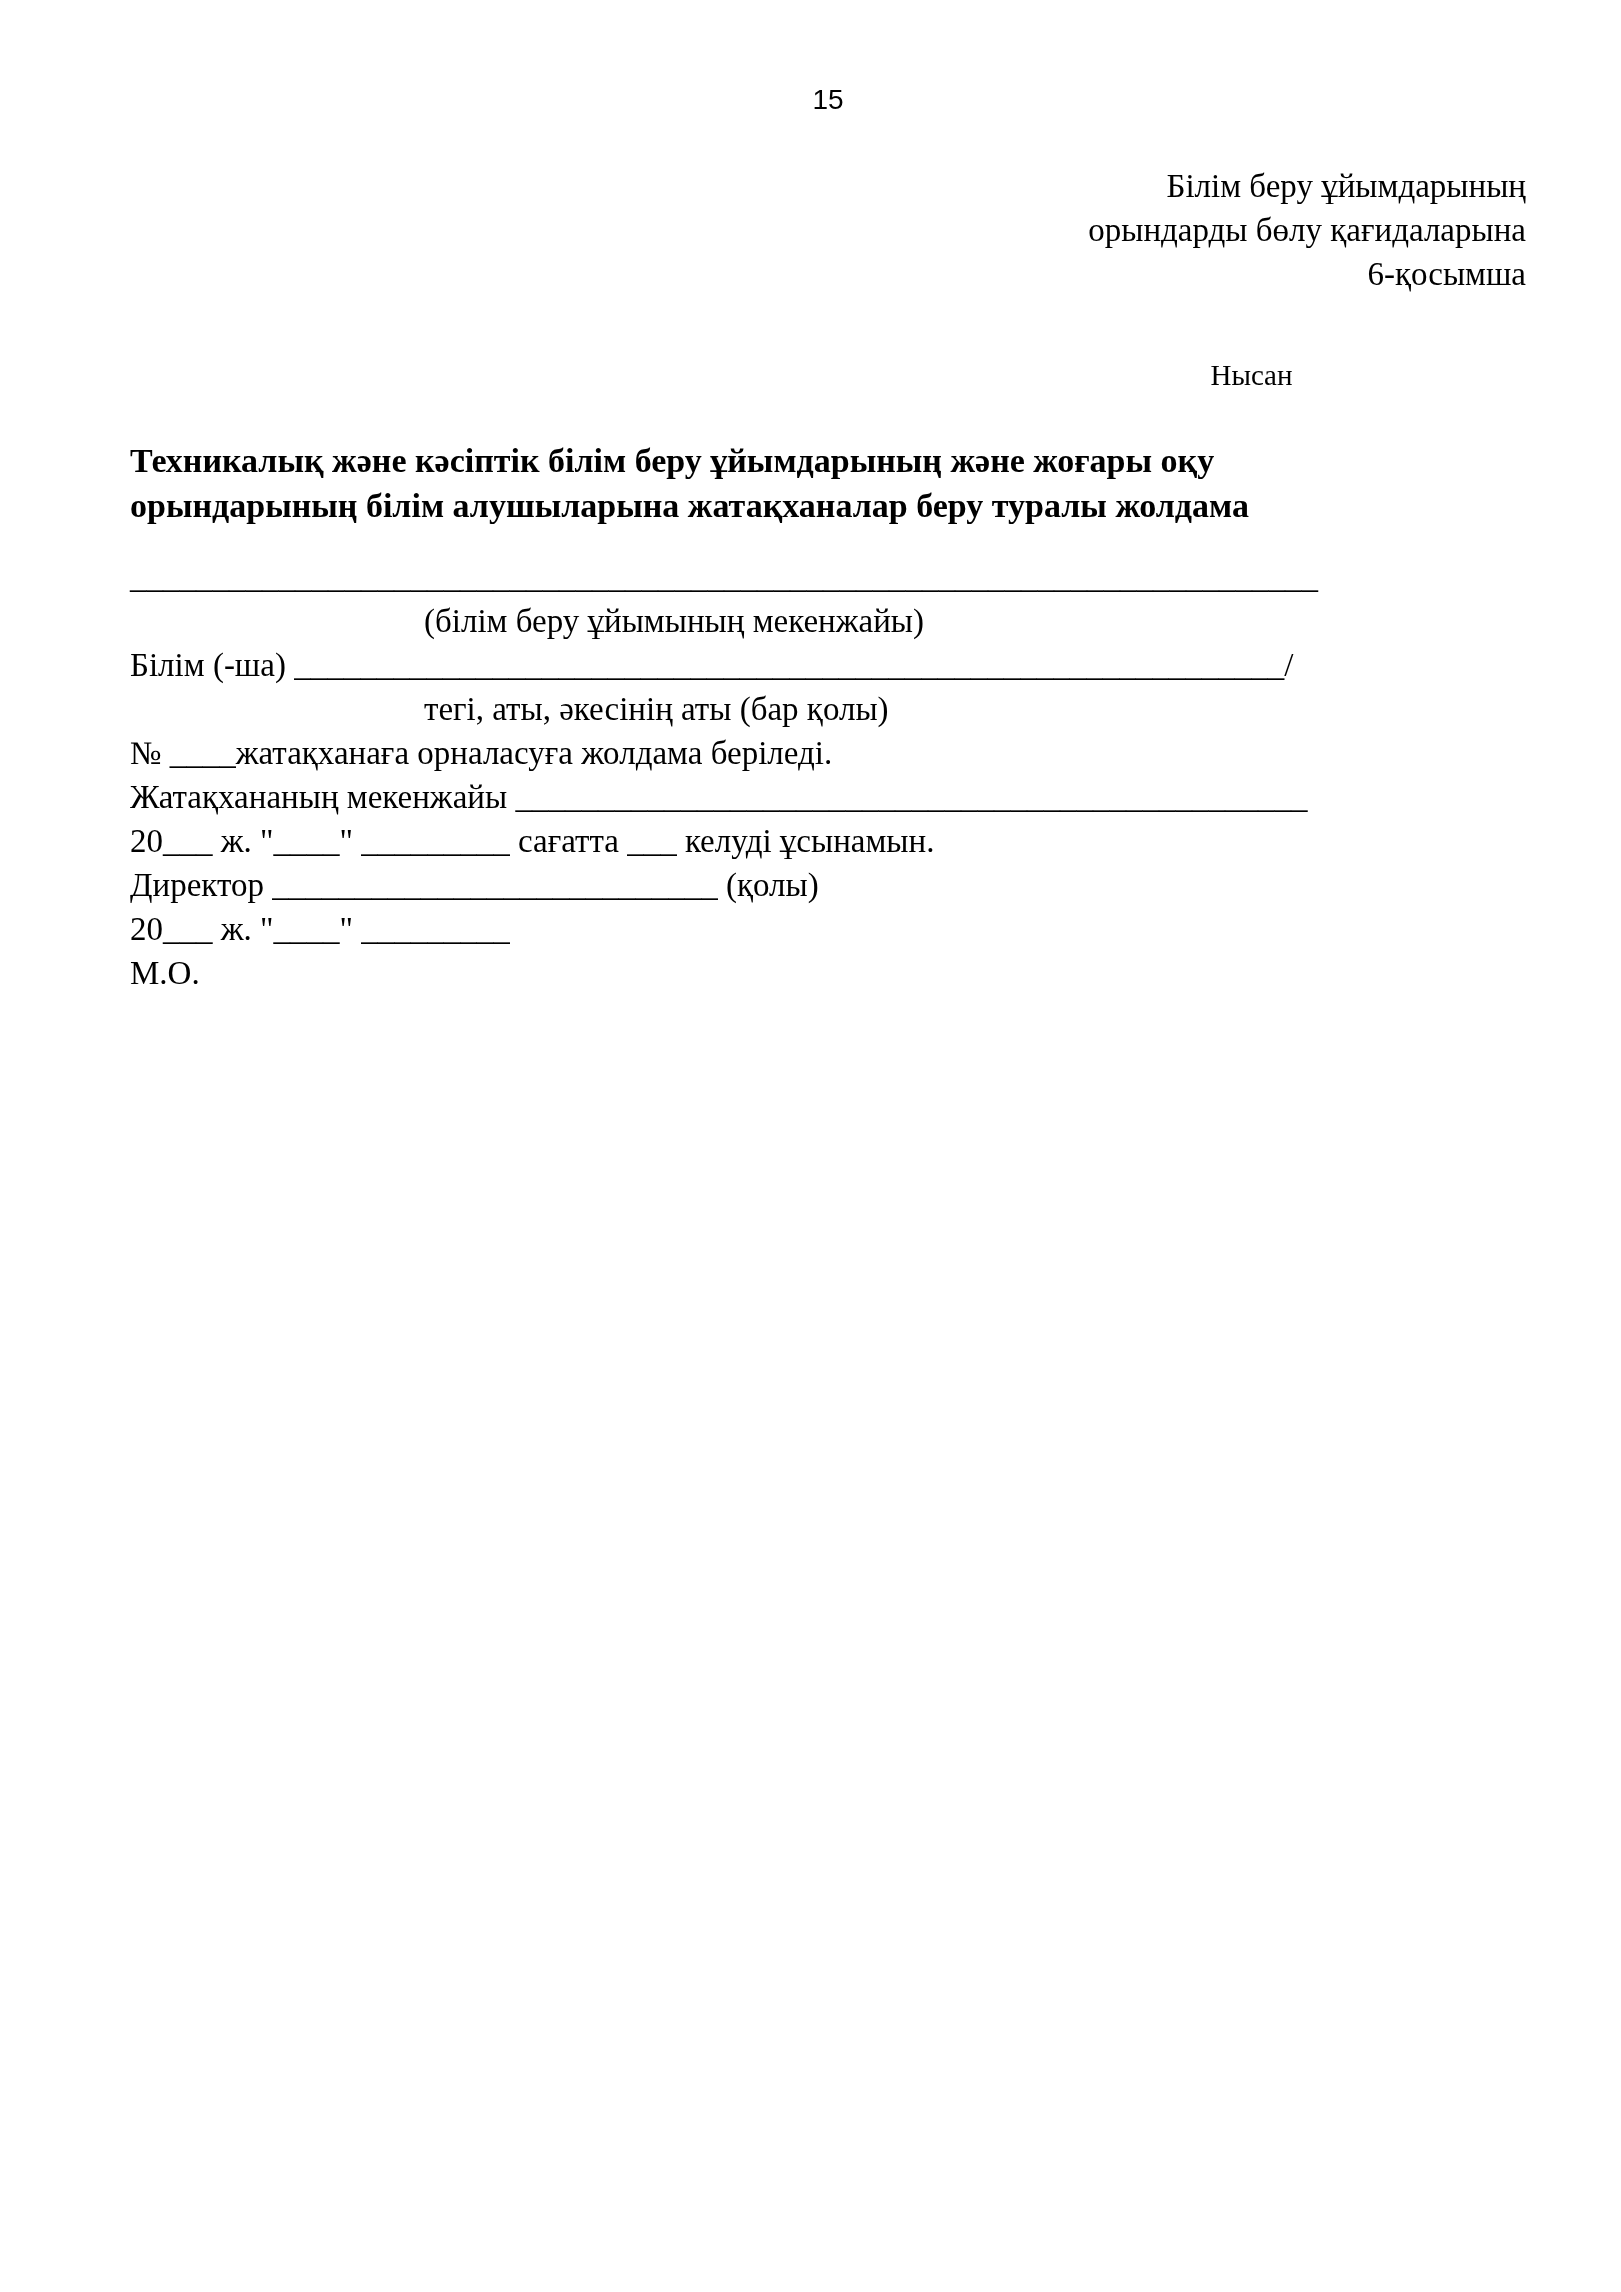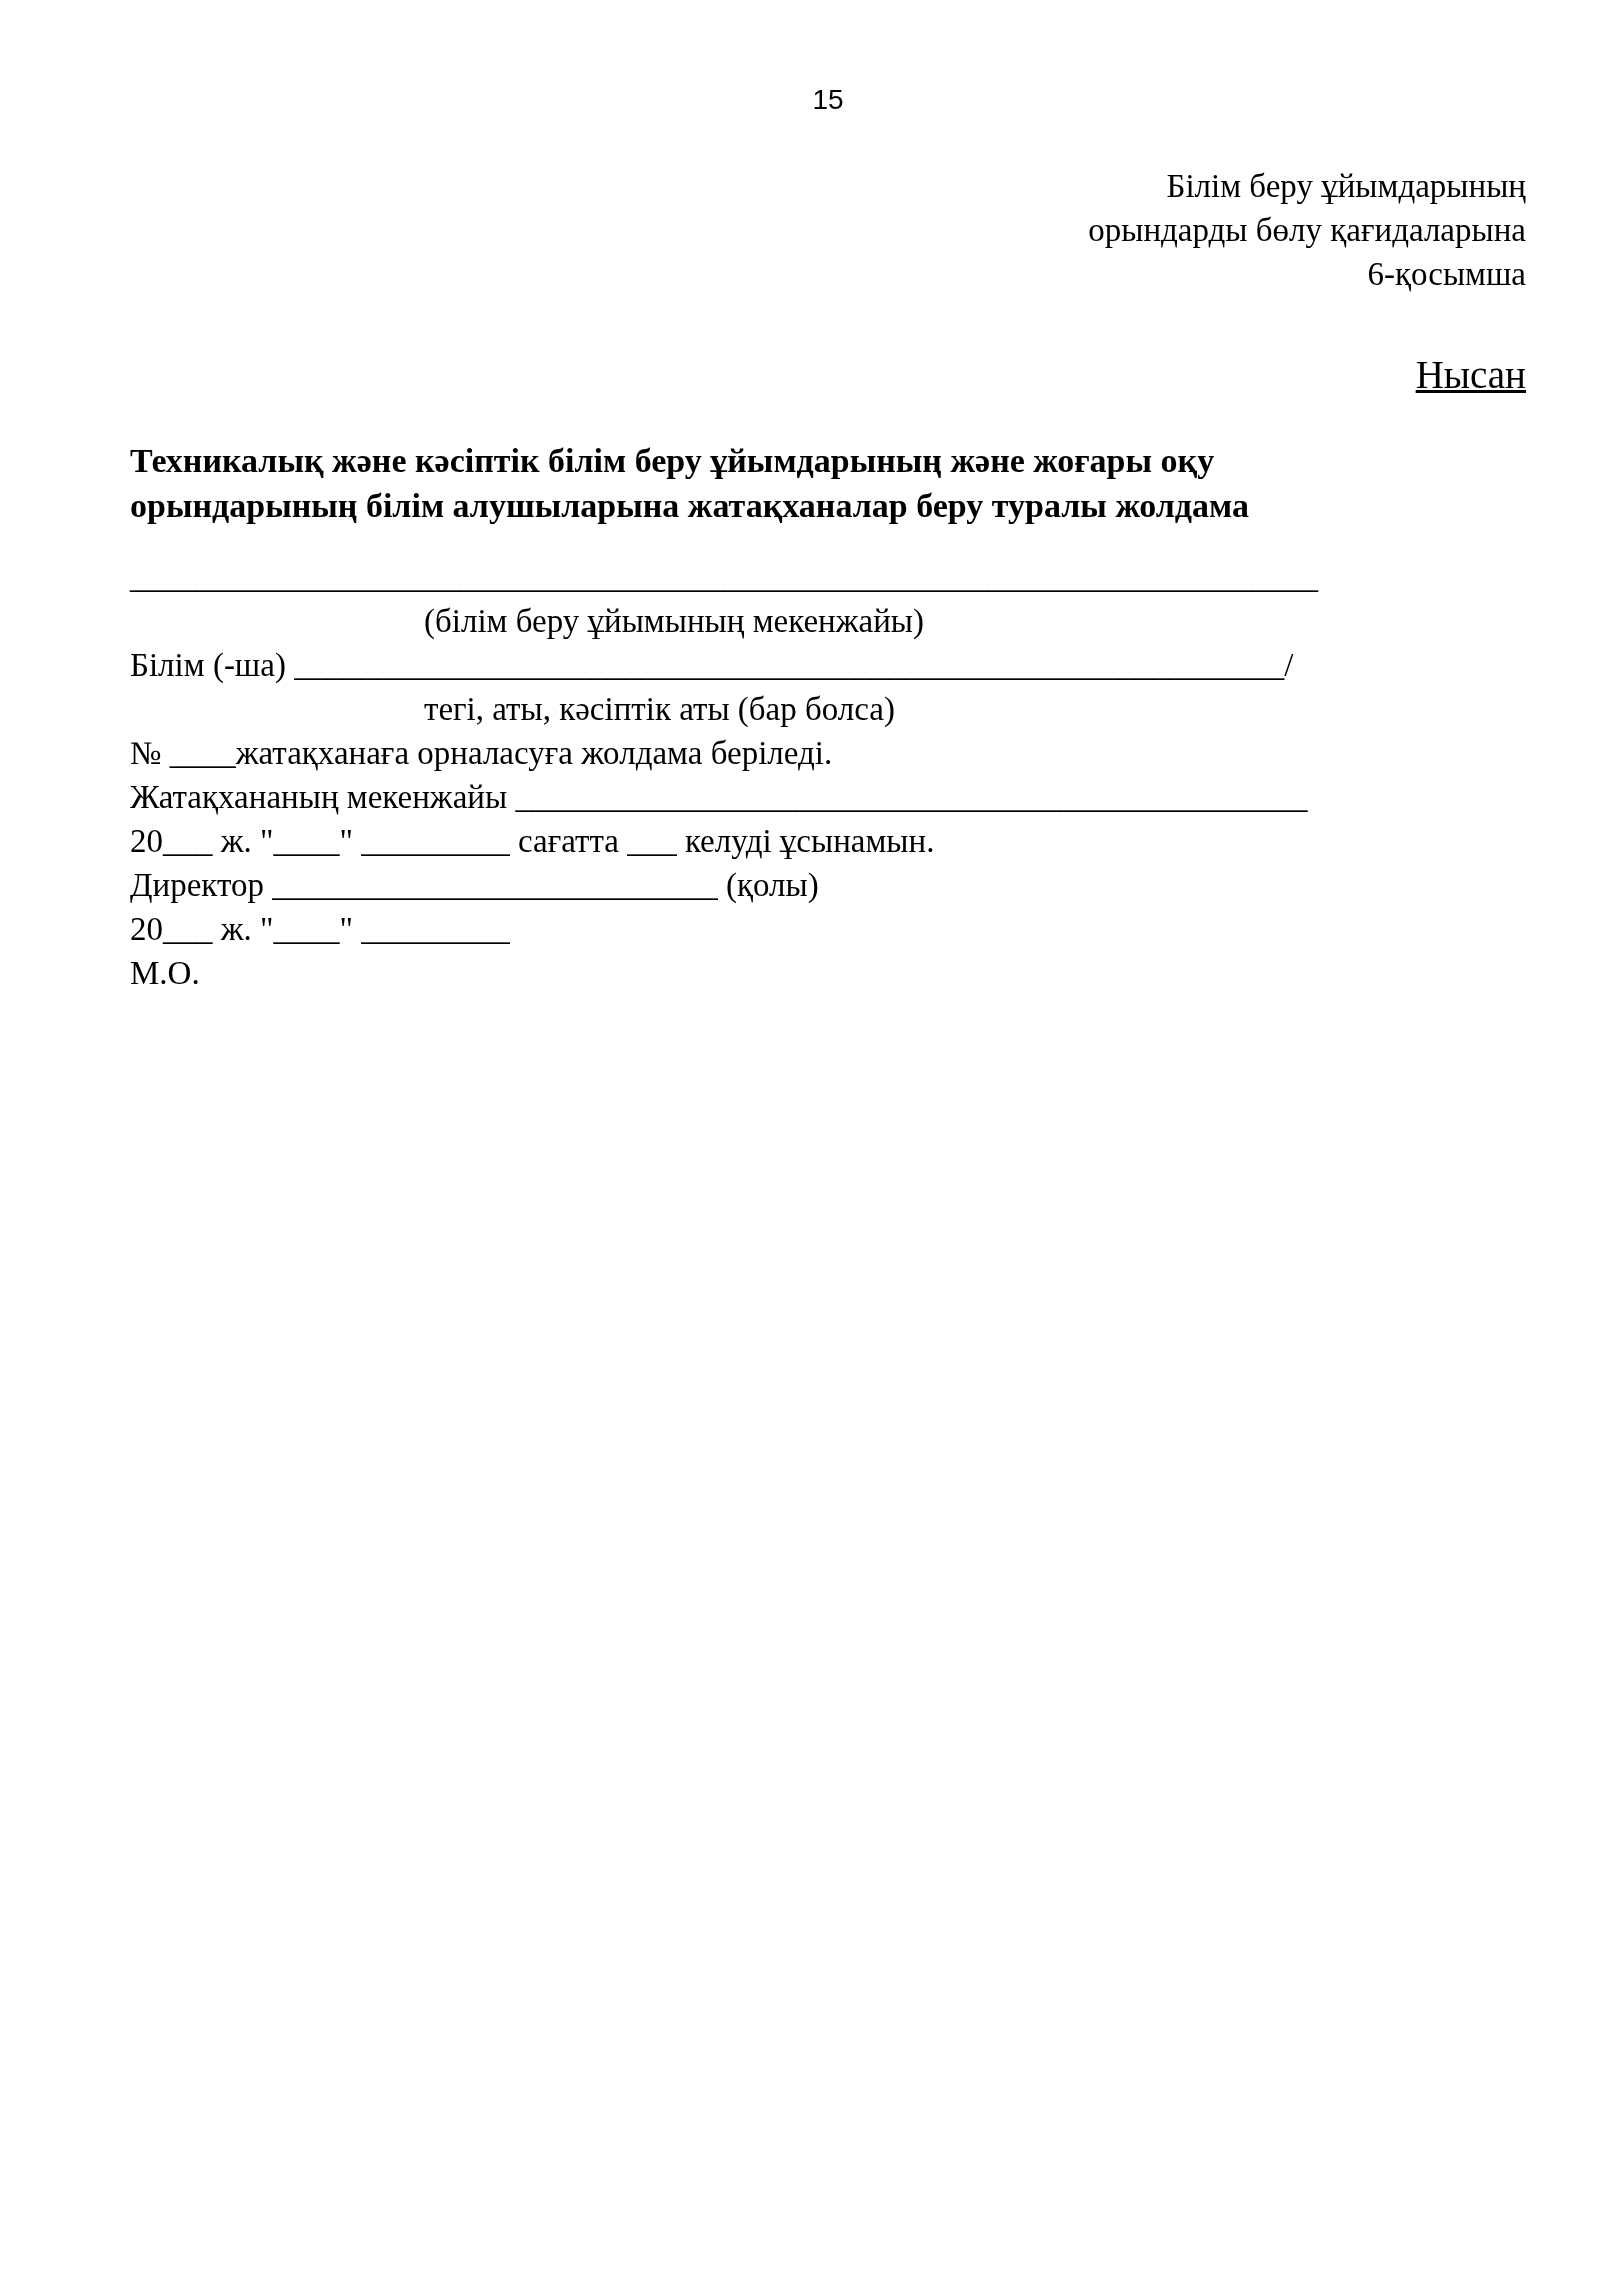--- a/index.html
+++ b/index.html
@@ -28,24 +28,23 @@
   .appendix-header {
     margin-top: 49px;
     font-size: 33px;
     line-height: 44px;
     text-align: right;
   }
   .form-label-row {
     margin-top: 57px;
     width: 549px;
     margin-left: auto;
-    font-size: 39px;
+    font-size: 29px;
     line-height: 44px;
-    text-align: right;
-    text-decoration: underline;
+    text-align: center;
   }
   .doc-title {
     margin-top: 41px;
     font-size: 34px;
     line-height: 45px;
     font-weight: bold;
   }
   .form-body {
     margin-top: 27.4px;
     font-size: 33px;
@@ -75,21 +74,21 @@
 
   <div class="doc-title">
     <div>Техникалық және кәсіптік білім беру ұйымдарының және жоғары оқу</div>
     <div>орындарының білім алушыларына жатақханалар беру туралы жолдама</div>
   </div>
 
   <div class="form-body">
     <div class="form-line">________________________________________________________________________</div>
     <div class="form-line indent">(білім беру ұйымының мекенжайы)</div>
     <div class="form-line">Білім (-ша) ____________________________________________________________/</div>
-    <div class="form-line indent">тегі, аты, кәсіптік аты (бар болса)</div>
+    <div class="form-line indent">тегі, аты, әкесінің аты (бар қолы)</div>
     <div class="form-line">№ ____жатақханаға орналасуға жолдама беріледі.</div>
     <div class="form-line">Жатақхананың мекенжайы ________________________________________________</div>
     <div class="form-line">20___ ж. "____" _________ сағатта ___ келуді ұсынамын.</div>
     <div class="form-line">Директор ___________________________ (қолы)</div>
     <div class="form-line">20___ ж. "____" _________</div>
     <div class="form-line">М.О.</div>
   </div>
 
 </div>
 

